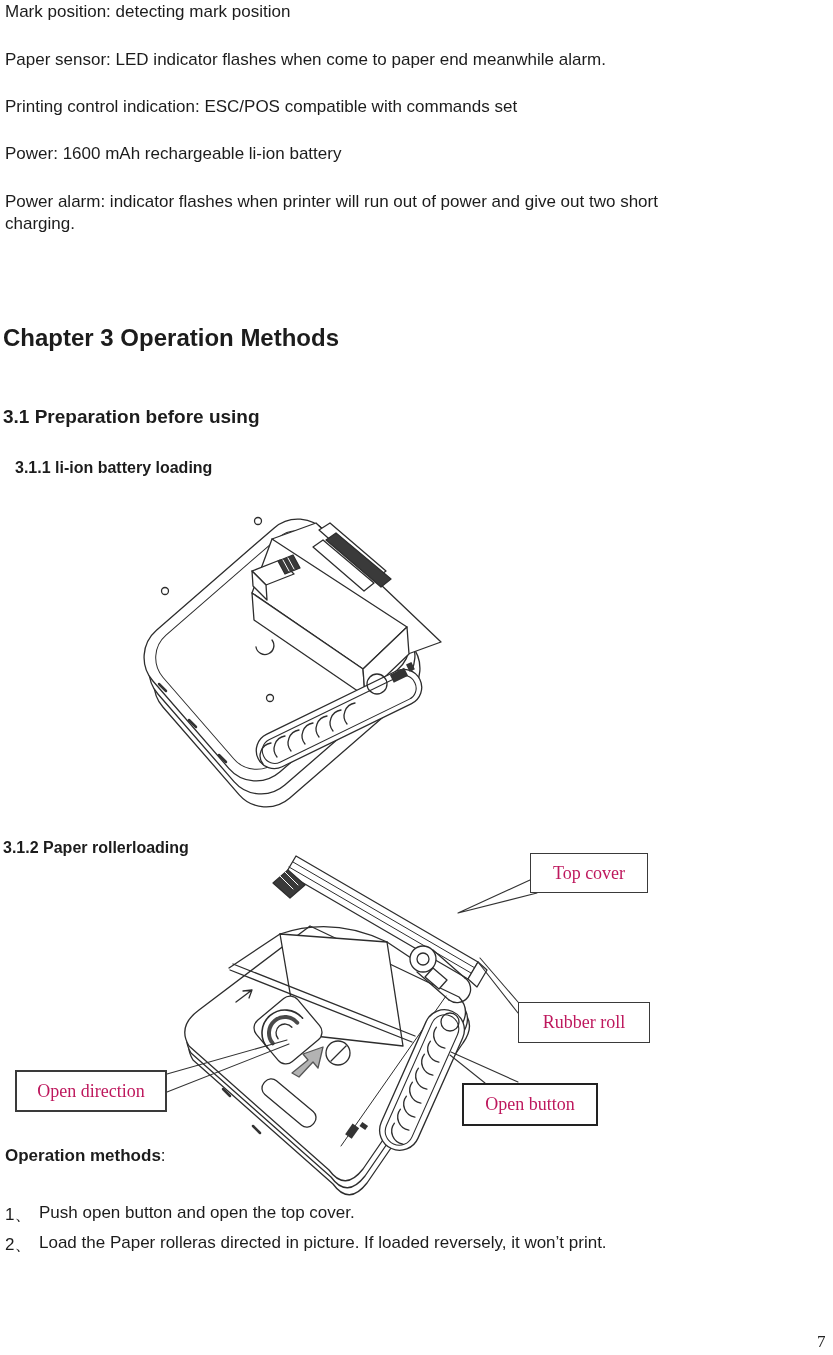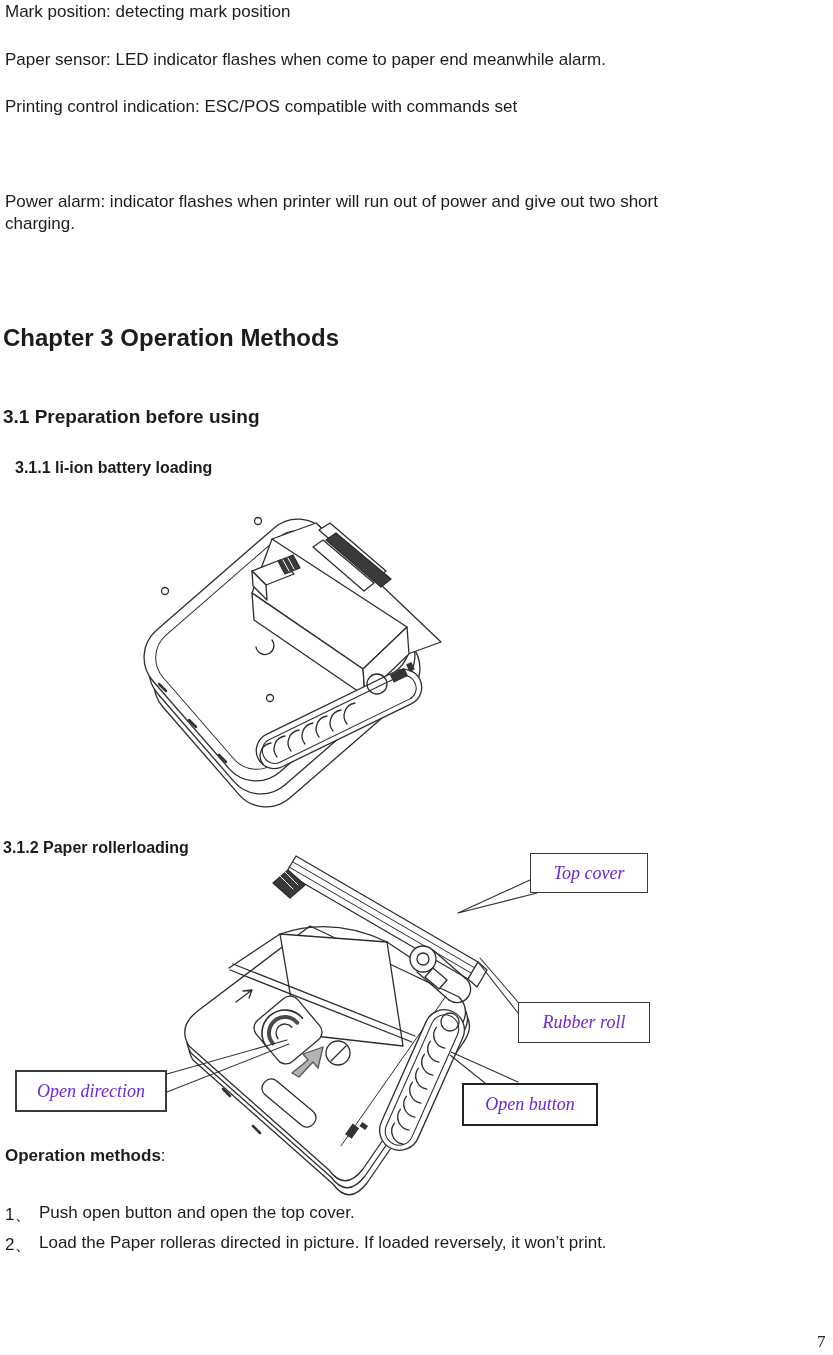--- a/index.html
+++ b/index.html
@@ -13,36 +13,37 @@
   .h-chapter{left:3px;font-size:24px;font-weight:bold;letter-spacing:0;}
   .h-section{left:3px;font-size:19px;font-weight:bold;}
   .h-sub{left:3px;font-size:16px;font-weight:bold;}
   .opmethods{left:5px;font-size:17px;font-weight:bold;}
   .opmethods .colon{font-weight:normal;}
   .step{left:5px;font-size:17px;display:flex;}
   .step .num{width:34px;flex:0 0 34px;}
   .callout{
     position:absolute;background:#ffffff;border:1.6px solid #3a3a3a;
     display:flex;align-items:center;justify-content:center;
-    font-family:"Liberation Serif","DejaVu Serif",serif;font-size:18px;color:#6d28d9;
-    z-index:3;box-sizing:border-box;font-style:italic;
+    font-family:"Liberation Serif","DejaVu Serif",serif;font-size:18px;color:#be185d;
+    z-index:3;box-sizing:border-box;
   }
   .callout.thick{border-width:2.5px;border-color:#222;}
   .callout.mid{border-width:2px;}
   .pagenum{font-family:"Liberation Serif","DejaVu Serif",serif;font-size:17px;color:#222;}
   svg.fig{position:absolute;z-index:1;}
 </style>
 </head>
 <body>
 
 <div id="page">
 
   <div class="abs spec" style="top:1px;">Mark position: detecting mark position</div>
   <div class="abs spec" style="top:49px;">Paper sensor: LED indicator flashes when come to paper end meanwhile alarm.</div>
   <div class="abs spec" style="top:96px;">Printing control indication: ESC/POS compatible with commands set</div>
+  <div class="abs spec" style="top:143px;">Power: 1600 mAh rechargeable li-ion battery</div>
   <div class="abs spec" style="top:191px;">
     <div>Power alarm: indicator flashes when printer will run out of power and give out two short</div>
     <div>charging.</div>
   </div>
 
   <div class="abs h-chapter" style="top:324px;">Chapter 3 Operation Methods</div>
   <div class="abs h-section" style="top:406px;">3.1 Preparation before using</div>
   <div class="abs h-sub" style="top:459px;margin-left:12px;">3.1.1 li-ion battery loading</div>
   <div class="abs h-sub" style="top:839px;">3.1.2 Paper rollerloading</div>
 

